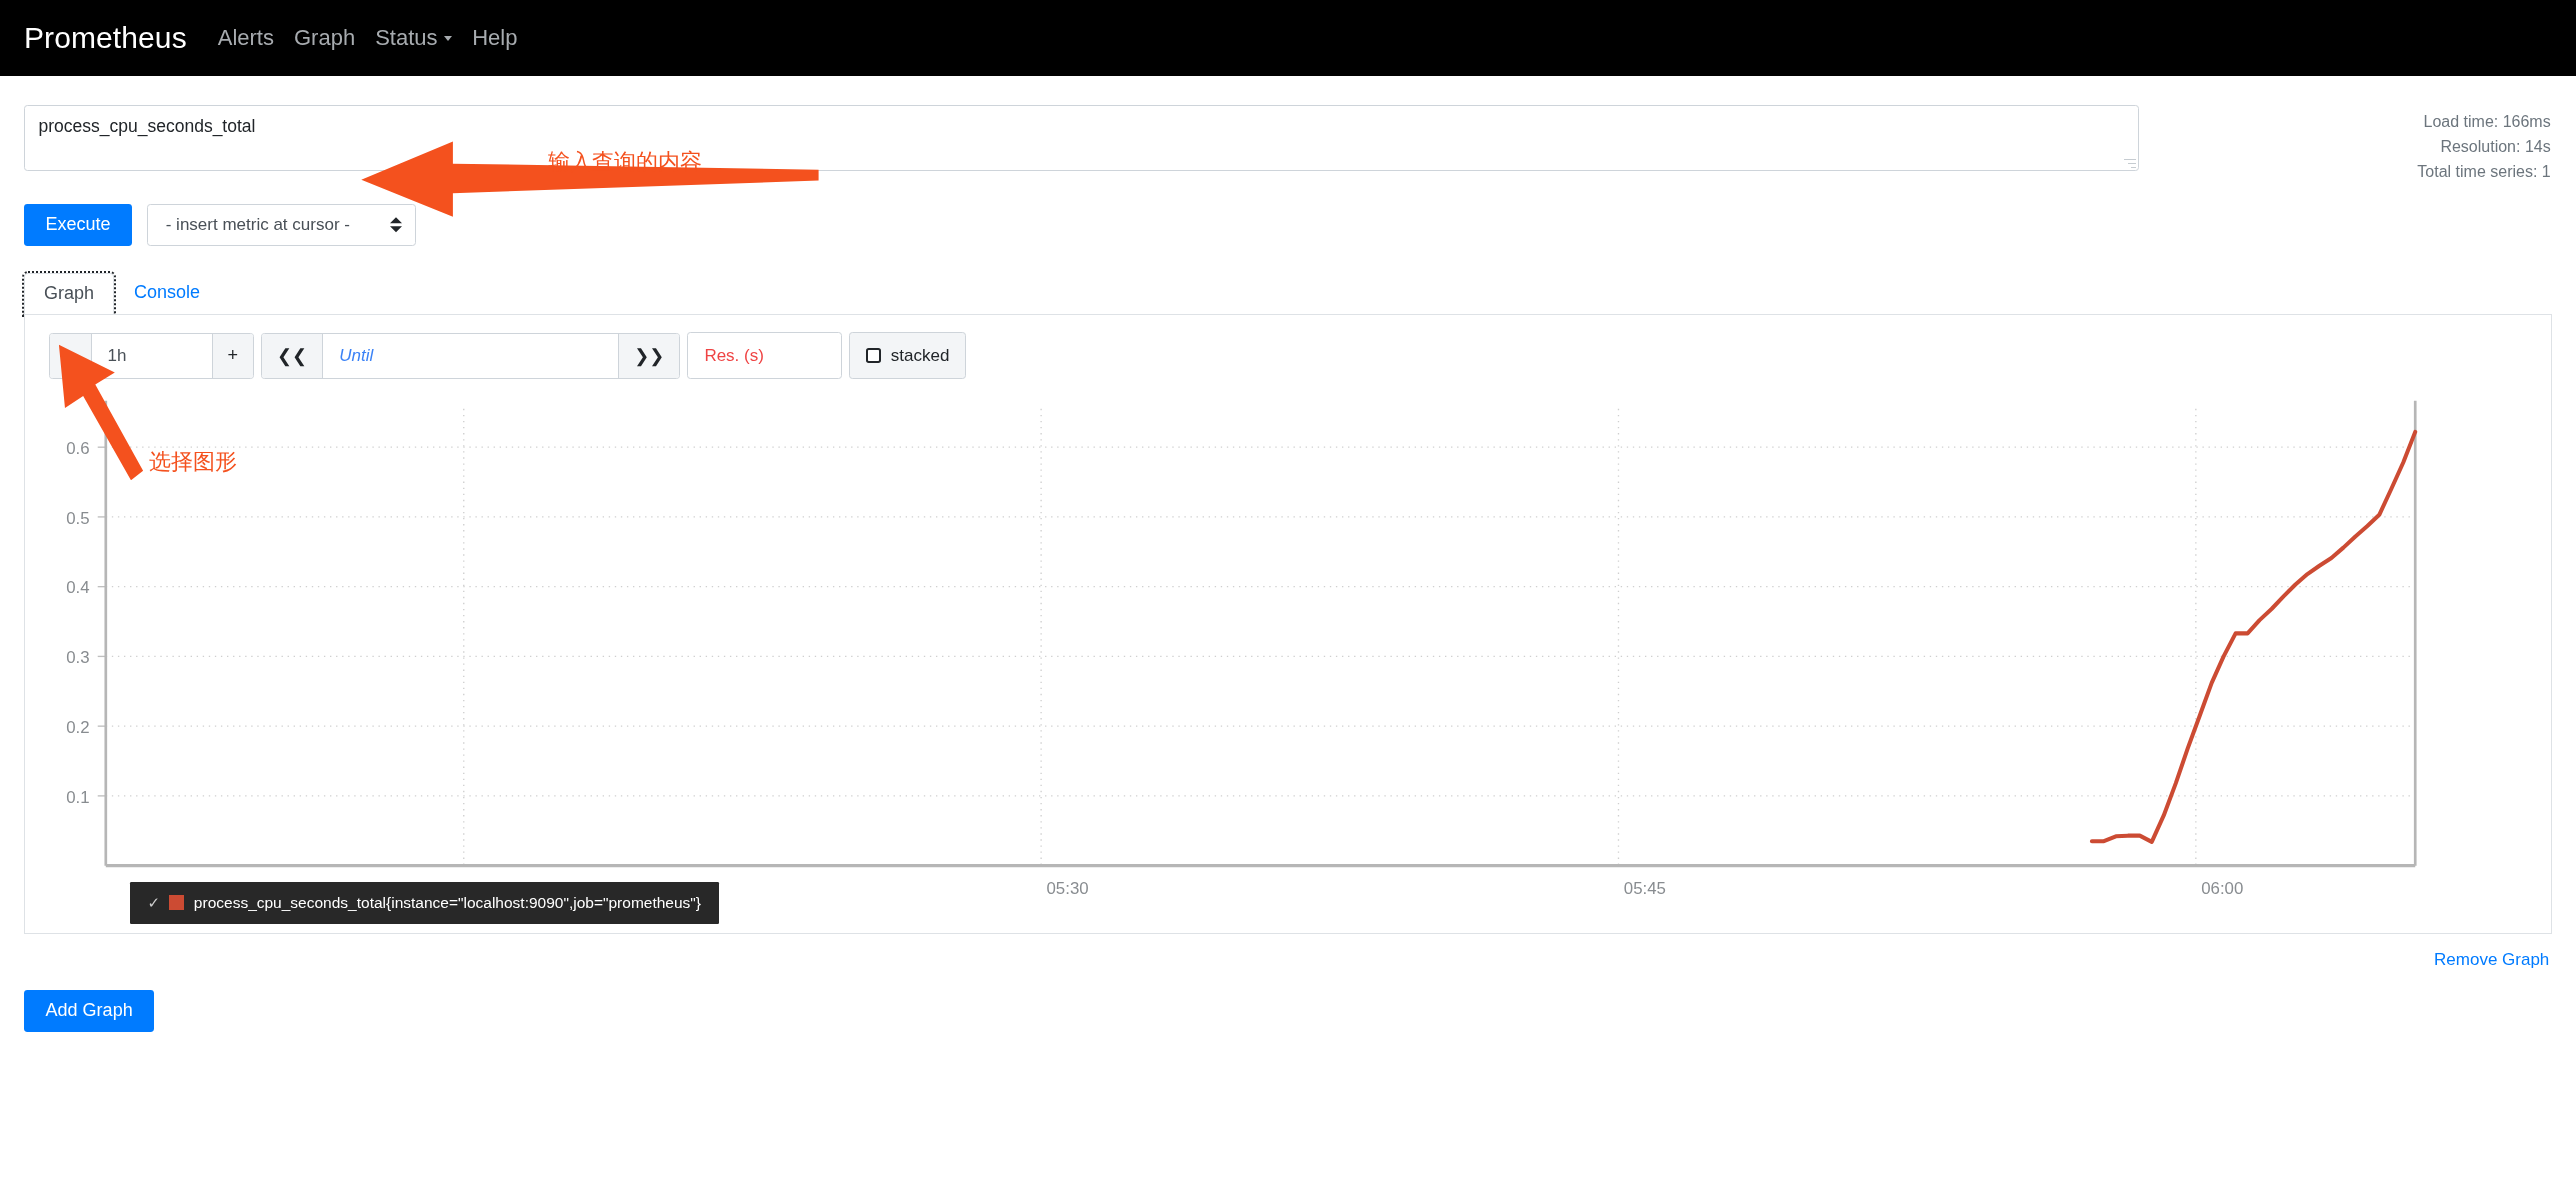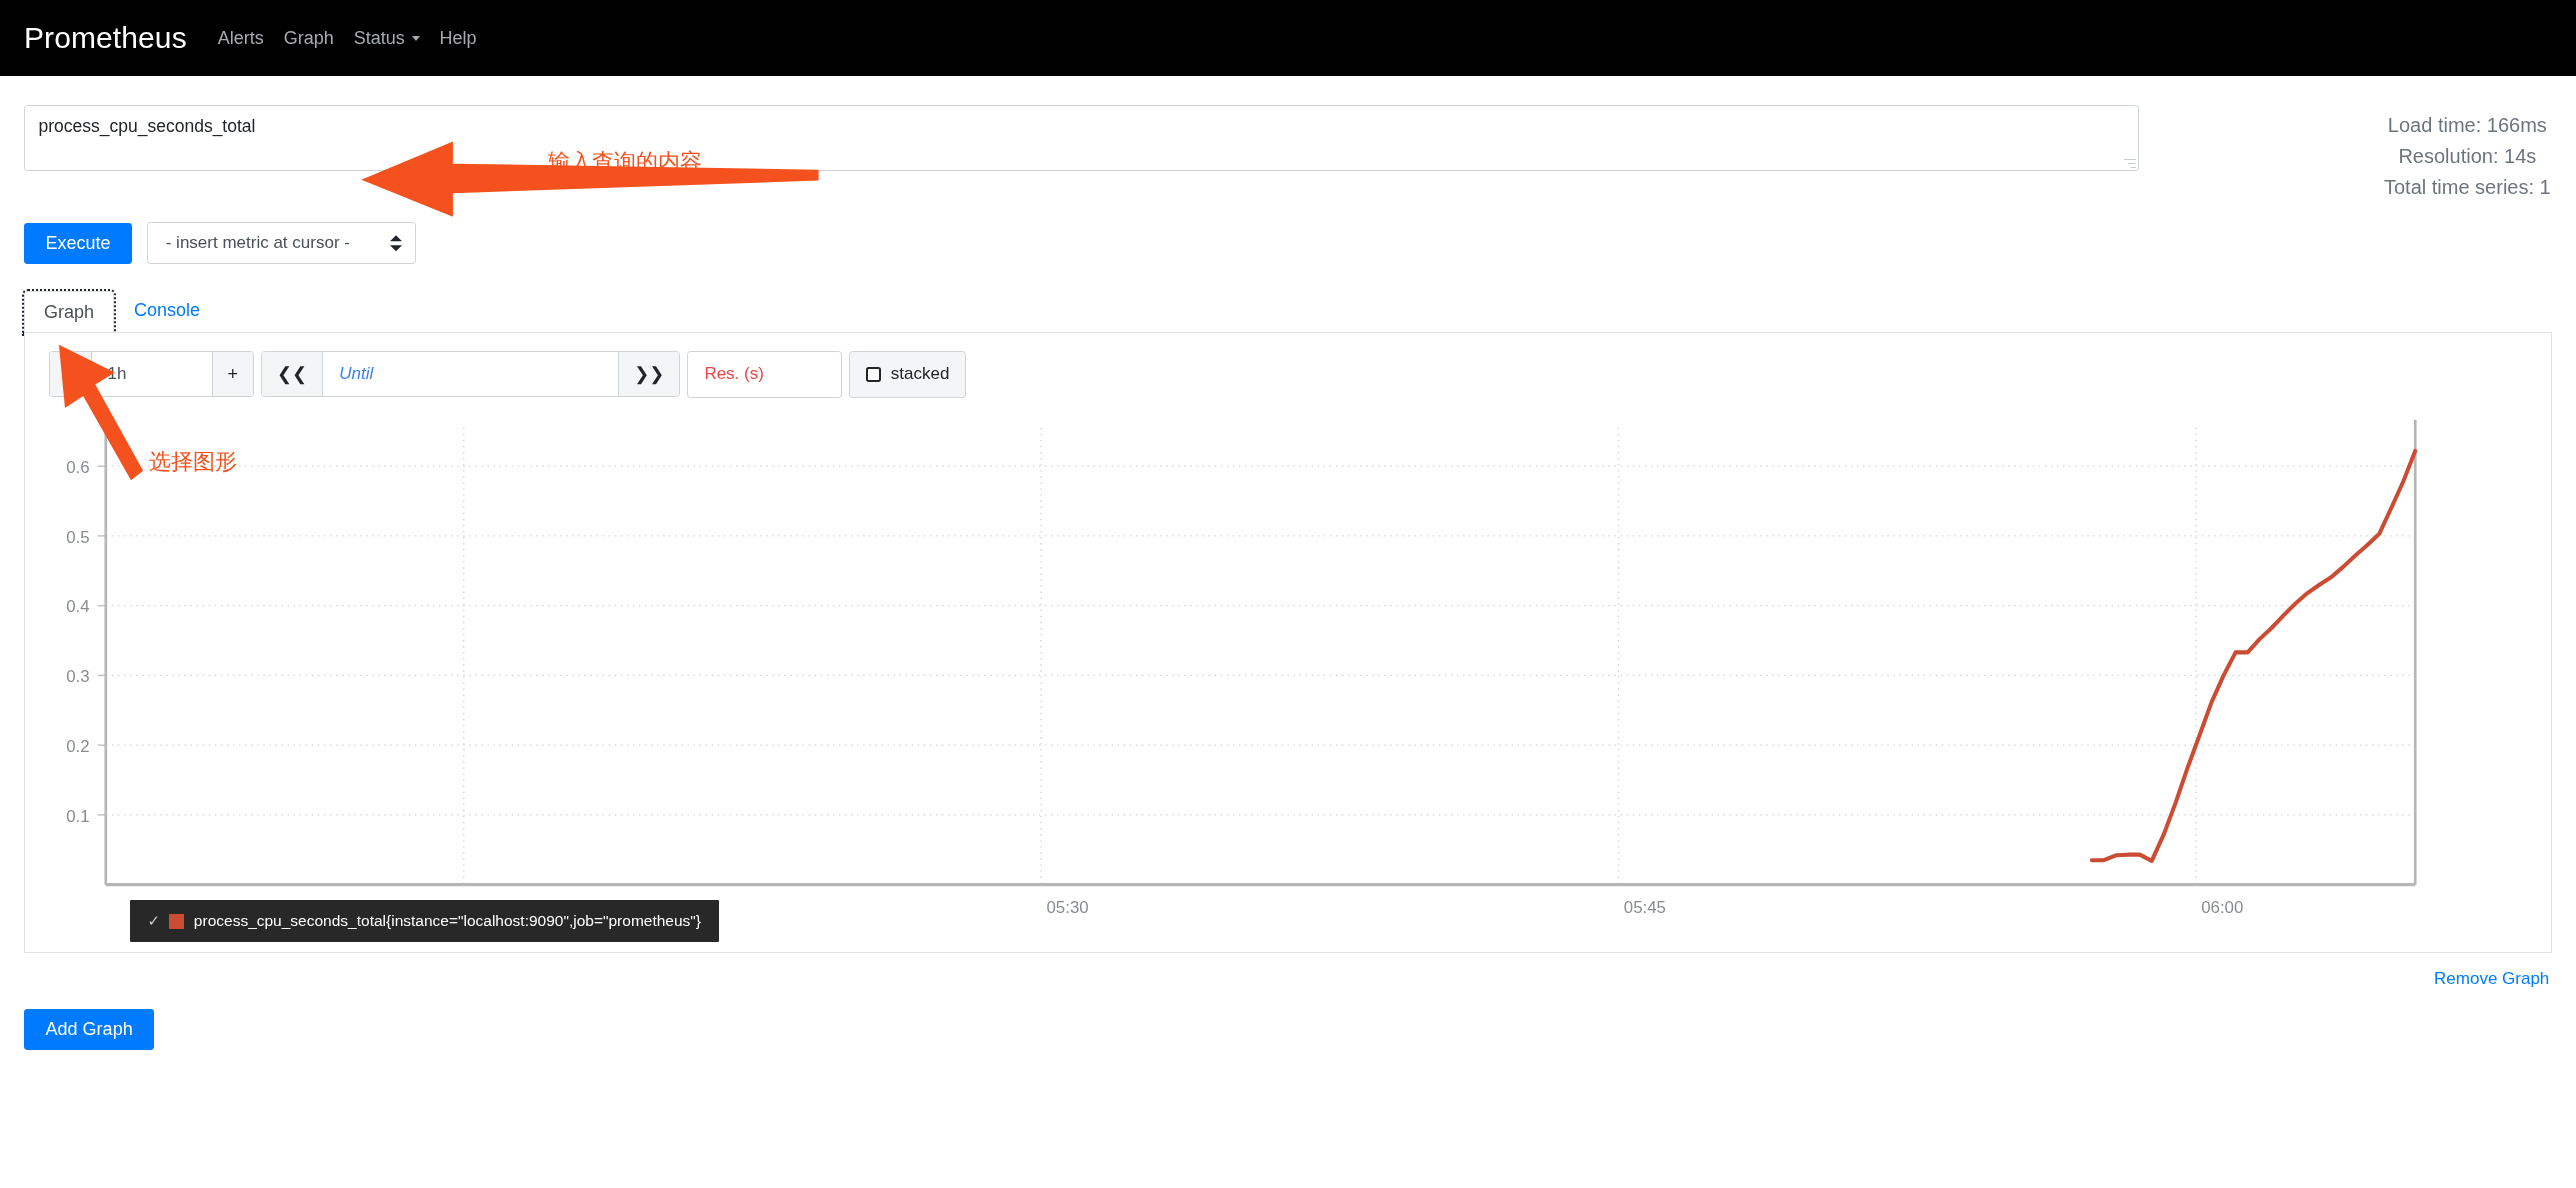--- a/index.html
+++ b/index.html
@@ -19,21 +19,21 @@
     height:76px; background:#000000;
     display:flex; align-items:center;
     padding:0 0 0 24px;
   }
   .brand{
     color:#ffffff; font-size:30px; font-weight:400;
     letter-spacing:0.1px; margin-right:31px; text-decoration:none;
     line-height:1;
   }
   .navlink{
-    color:#a7abaf; font-size:18px; text-decoration:none;
+    color:#a7abaf; font-size:22px; text-decoration:none;
     margin-right:20px; line-height:1; white-space:nowrap;
   }
   .navlink.dd{ display:inline-flex; align-items:center; gap:6.7px; }
   .caret{
     width:0;height:0;border-left:4.7px solid transparent;
     border-right:4.7px solid transparent;border-top:5.4px solid #a7abaf;
     display:inline-block;
   }
 
   
@@ -65,22 +65,22 @@
   }
   .query-box .resize{
     position:absolute; right:2px; bottom:2px;
     width:12px;height:12px;
   }
   .query-box .resize i{
     display:block;height:1.3px;background:#c6ccd1;margin-top:2.7px;
     transform-origin:right center;
   }
   .stats{
-    margin-left:auto; text-align:center;
-    font-size:20px; color:#6c757d; line-height:1.55;
+    margin-left:auto; text-align:right;
+    font-size:16px; color:#6c757d; line-height:1.55;
     padding-top:5.4px; padding-right:1.3px;
   }
 
   
   .execrow{ display:flex; align-items:center; gap:15px; margin-top:19px; }
   .btn-primary{
     background:#007bff; color:#fff; border:0;
     font-size:18px; padding:10px 21.6px; border-radius:3.4px;
     font-family:"Liberation Sans", sans-serif; cursor:pointer;
     line-height:1.2;

